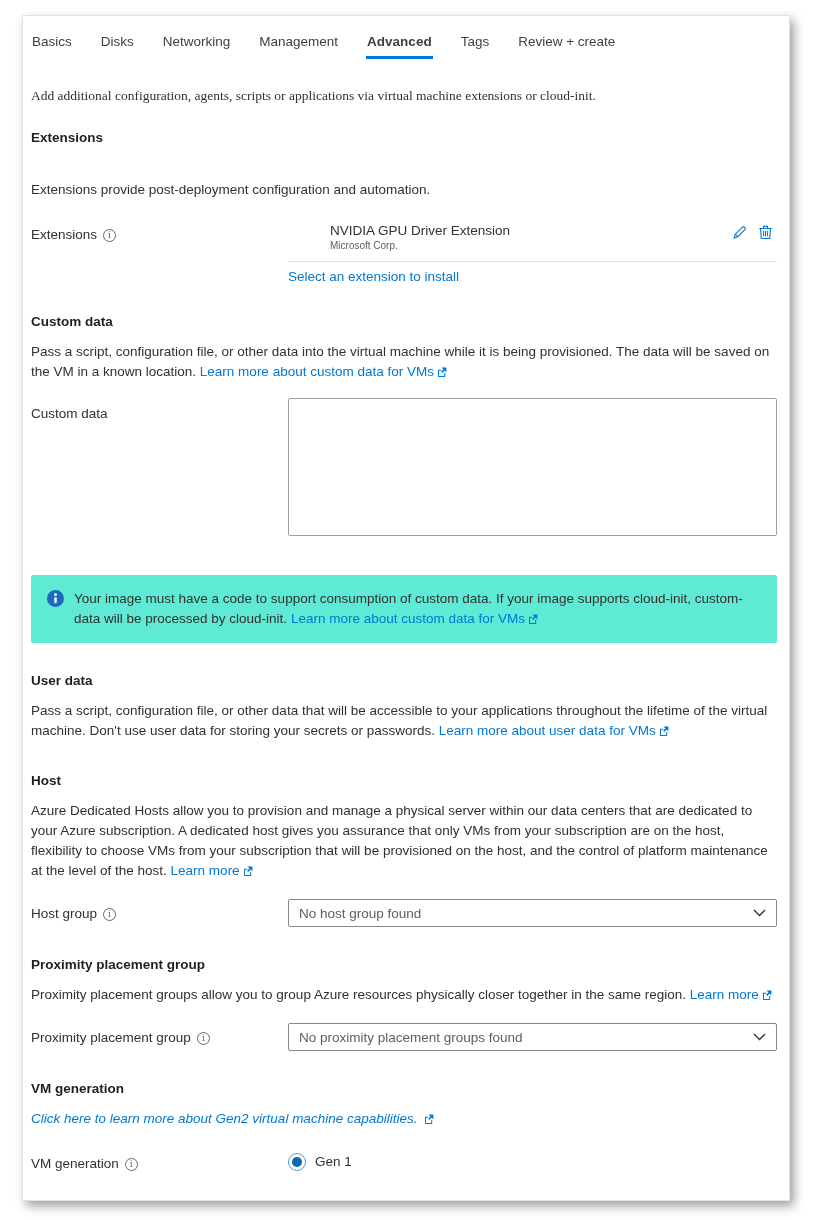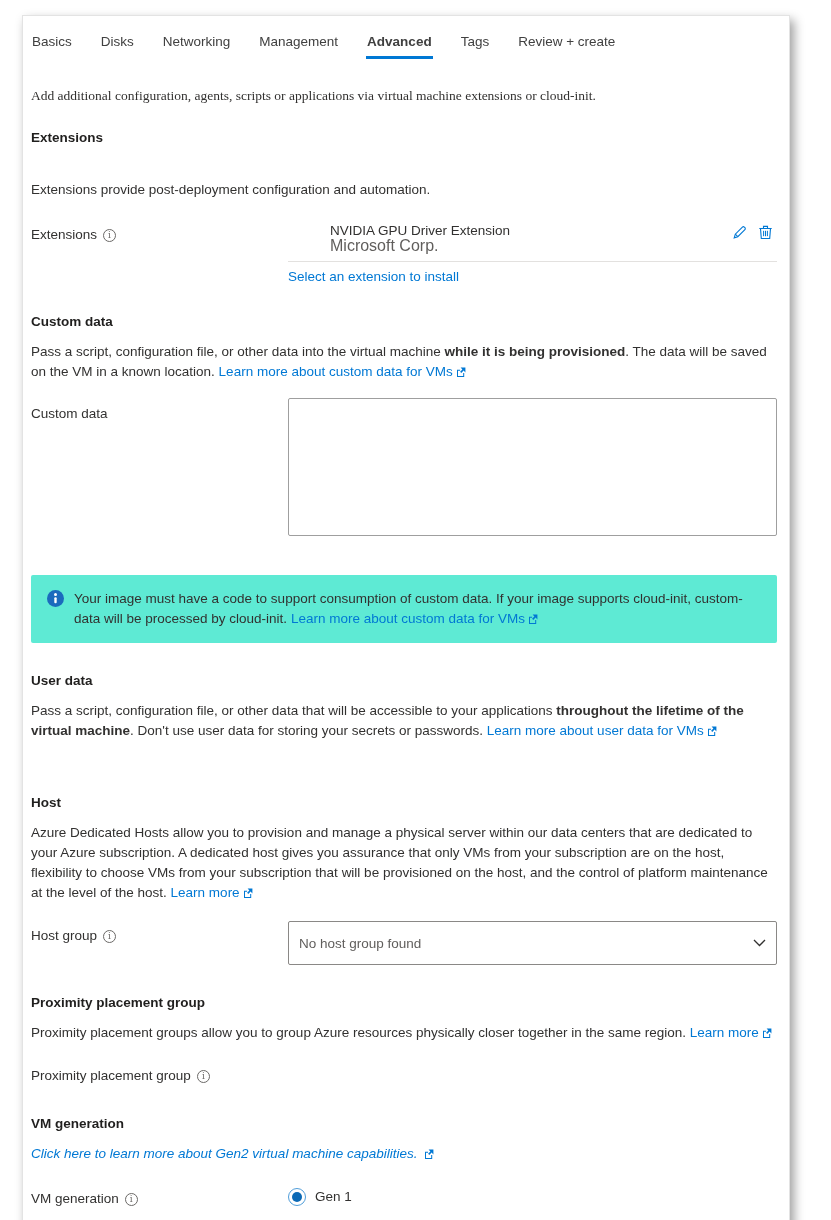--- a/index.html
+++ b/index.html
@@ -30,21 +30,21 @@
     padding: 4px 1px 7px;
     cursor: pointer;
     border-bottom: 3px solid transparent;
   }
   .tab.active { font-weight: 700; border-bottom-color: #0078d4; }
   
   .para { line-height: 20px; margin-bottom: 14px; }
   .intro { margin-bottom: 24px; line-height: 20px; font-family: Liberation Serif, serif; }
   h3.sec-heading { font-size: 13.5px; font-weight: 700; color: #201f1e; margin-bottom: 13px; }
   section { margin-top: 30px; }
-  b { font-weight: 700; margin-top: 42px; }
+  b { font-weight: 400; margin-top: 42px; }
   a.link { color: #0078d4; text-decoration: none; cursor: pointer; white-space: nowrap; }
   a.link svg { margin-left: 3px; vertical-align: -1px; }
   
   .row { display: flex; align-items: flex-start; }
   .row .label-col {
     width: 257px; flex: 0 0 257px;
     line-height: 20px; padding-top: 3px;
     display: flex; align-items: center; gap: 6px;
   }
   .row .field-col { flex: 1 1 auto; min-width: 0; }
@@ -54,21 +54,21 @@
     font-size: 9px; color: #6b6967; flex: 0 0 13px; cursor: default;
     font-family: "DejaVu Serif", serif;
   }
   
   .ext-item {
     display: flex; justify-content: space-between; align-items: flex-start;
     padding: 0 4px 8px 42px;
     border-bottom: 1px solid #e3e1df;
   }
   .ext-name { line-height: 17px; color: #323130; }
-  .ext-pub { font-size: 16px; color: #605e5c; line-height: 14px; }
+  .ext-pub { font-size: 10px; color: #605e5c; line-height: 14px; }
   .ext-actions { display: flex; gap: 10px; padding-top: 2px; }
   .icon-btn { color: #0078d4; cursor: pointer; background: none; border: none; padding: 0; line-height: 0; }
   .ext-select-link { display: inline-block; margin-top: 7px; }
   
   textarea.custom-data {
     width: 100%; height: 138px;
     border: 1px solid #9f9f9f; border-radius: 2px;
     resize: none; font-family: inherit; font-size: 13px; padding: 6px 8px;
     outline: none; color: #323130;
   }
@@ -85,21 +85,21 @@
   
   input.checkbox {
     appearance: none; -webkit-appearance: none;
     width: 18px; height: 18px;
     border: 1px solid #605e5c; border-radius: 2px;
     background: #fff; cursor: pointer; margin-top: 1px;
   }
   
   .combobox {
     display: flex; align-items: center; justify-content: space-between;
-    height: 44px; width: 100%;
+    height: 28px; width: 100%;
     border: 1px solid #8a8886; border-radius: 2px;
     padding: 0 10px; cursor: pointer; background: #fff;
   }
   .combobox .combo-text { color: #605e5c; font-size: 13.5px; }
   
   .radio-group { display: flex; flex-direction: column; gap: 8px; }
   .radio-option { display: flex; align-items: center; gap: 9px; cursor: pointer; }
   .radio-circle {
     width: 18px; height: 18px; border-radius: 50%;
     border: 1px solid #605e5c; background: #fff;
@@ -204,21 +204,21 @@
   <section>
     <h3 class="sec-heading">User data</h3>
     <div class="para" style="margin-bottom:18px;">
       <span>Pass a script, configuration file, or other data that will be accessible to your applications </span><b>throughout the lifetime of the virtual machine</b><span>. Don't use user data for storing your secrets or passwords. </span><a class="link"><span>Learn more about user data for VMs</span><svg width="10" height="10" viewBox="0 0 10 10">
             <path d="M1 2.8h3.1v1H2v5.2h5.2V6h1v4H1z" fill="currentColor"></path>
             <path d="M4.6 0.6H9.4v4.8L7.6 3.6 5.3 5.9 4.1 4.7 6.4 2.4z" fill="currentColor"></path>
           </svg></a>
     </div>
   </section>
 
-  <section style="margin-top:54px;">
+  <section style="margin-top:32px;">
     <h3 class="sec-heading">Host</h3>
     <div class="para" style="margin-bottom:18px;">
       <span>Azure Dedicated Hosts allow you to provision and manage a physical server within our data centers that are dedicated to your Azure subscription. A dedicated host gives you assurance that only VMs from your subscription are on the host, flexibility to choose VMs from your subscription that will be provisioned on the host, and the control of platform maintenance at the level of the host. </span><a class="link"><span>Learn more</span><svg width="10" height="10" viewBox="0 0 10 10">
             <path d="M1 2.8h3.1v1H2v5.2h5.2V6h1v4H1z" fill="currentColor"></path>
             <path d="M4.6 0.6H9.4v4.8L7.6 3.6 5.3 5.9 4.1 4.7 6.4 2.4z" fill="currentColor"></path>
           </svg></a>
     </div>
     <div class="row">
       <div class="label-col" style="padding-top:5px;">
         <span>Host group</span>
@@ -243,20 +243,30 @@
       <span>Proximity placement groups allow you to group Azure resources physically closer together in the same region. </span><a class="link"><span>Learn more</span><svg width="10" height="10" viewBox="0 0 10 10">
             <path d="M1 2.8h3.1v1H2v5.2h5.2V6h1v4H1z" fill="currentColor"></path>
             <path d="M4.6 0.6H9.4v4.8L7.6 3.6 5.3 5.9 4.1 4.7 6.4 2.4z" fill="currentColor"></path>
           </svg></a>
     </div>
     <div class="row">
       <div class="label-col" style="padding-top:5px;">
         <span>Proximity placement group</span>
         <span class="info-tip">i</span>
       </div>
+      <div class="field-col">
+        <div class="combobox">
+          <span class="combo-text">No proximity placement groups found</span>
+          <span style="line-height:0;">
+            <svg width="13" height="8" viewBox="0 0 13 8">
+                <path d="M1 1l5.5 5.5L12 1" fill="none" stroke="#323130" stroke-width="1.3"></path>
+              </svg>
+          </span>
+        </div>
+      </div>
     </div>
   </section>
 
   <section>
     <h3 class="sec-heading">VM generation</h3>
     <div class="para" style="margin-bottom:24px;font-style:italic;">
       <a class="link" style="white-space:normal;"><span>Click here to learn more about Gen2 virtual machine capabilities.</span> <svg width="10" height="10" viewBox="0 0 10 10">
             <path d="M1 2.8h3.1v1H2v5.2h5.2V6h1v4H1z" fill="currentColor"></path>
             <path d="M4.6 0.6H9.4v4.8L7.6 3.6 5.3 5.9 4.1 4.7 6.4 2.4z" fill="currentColor"></path>
           </svg></a>

